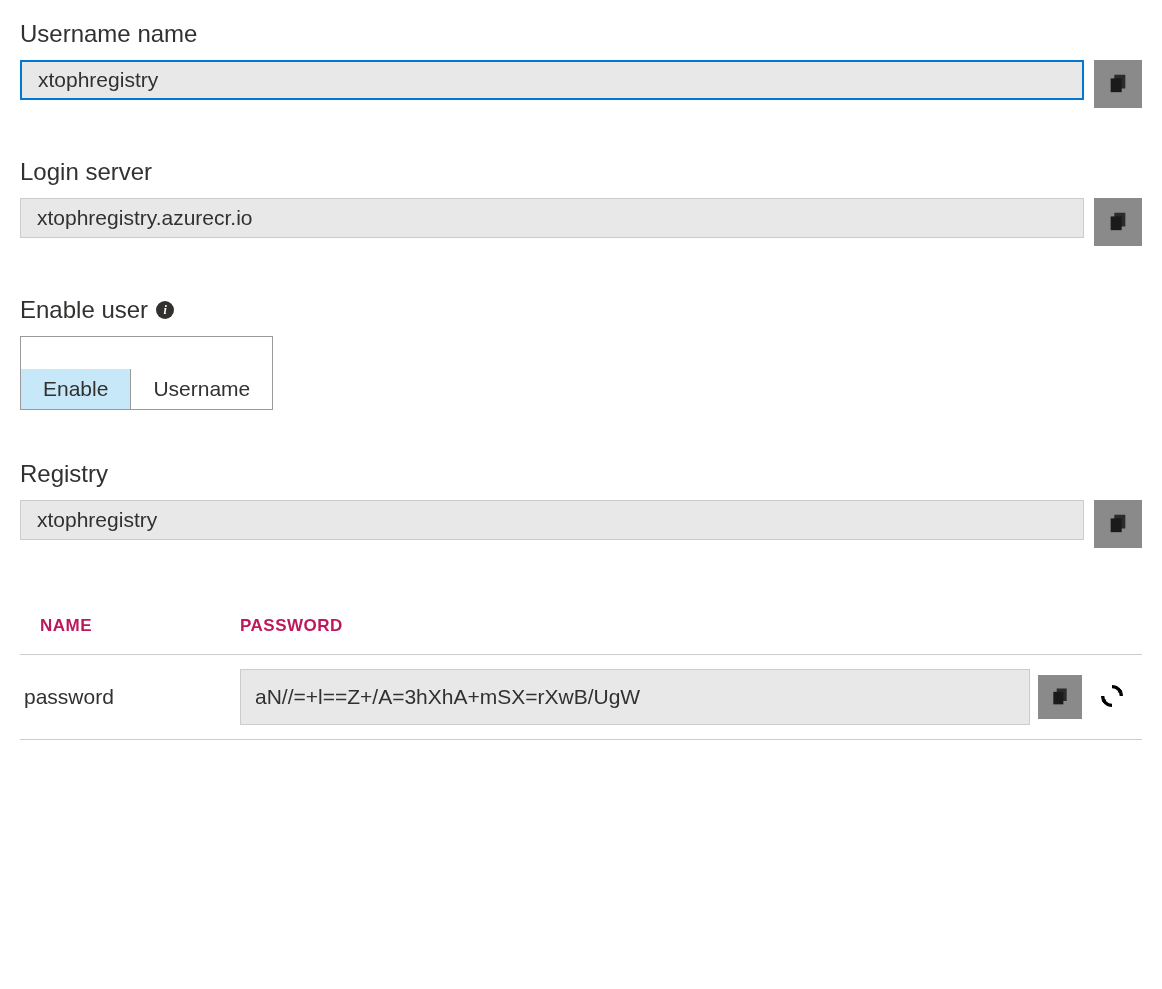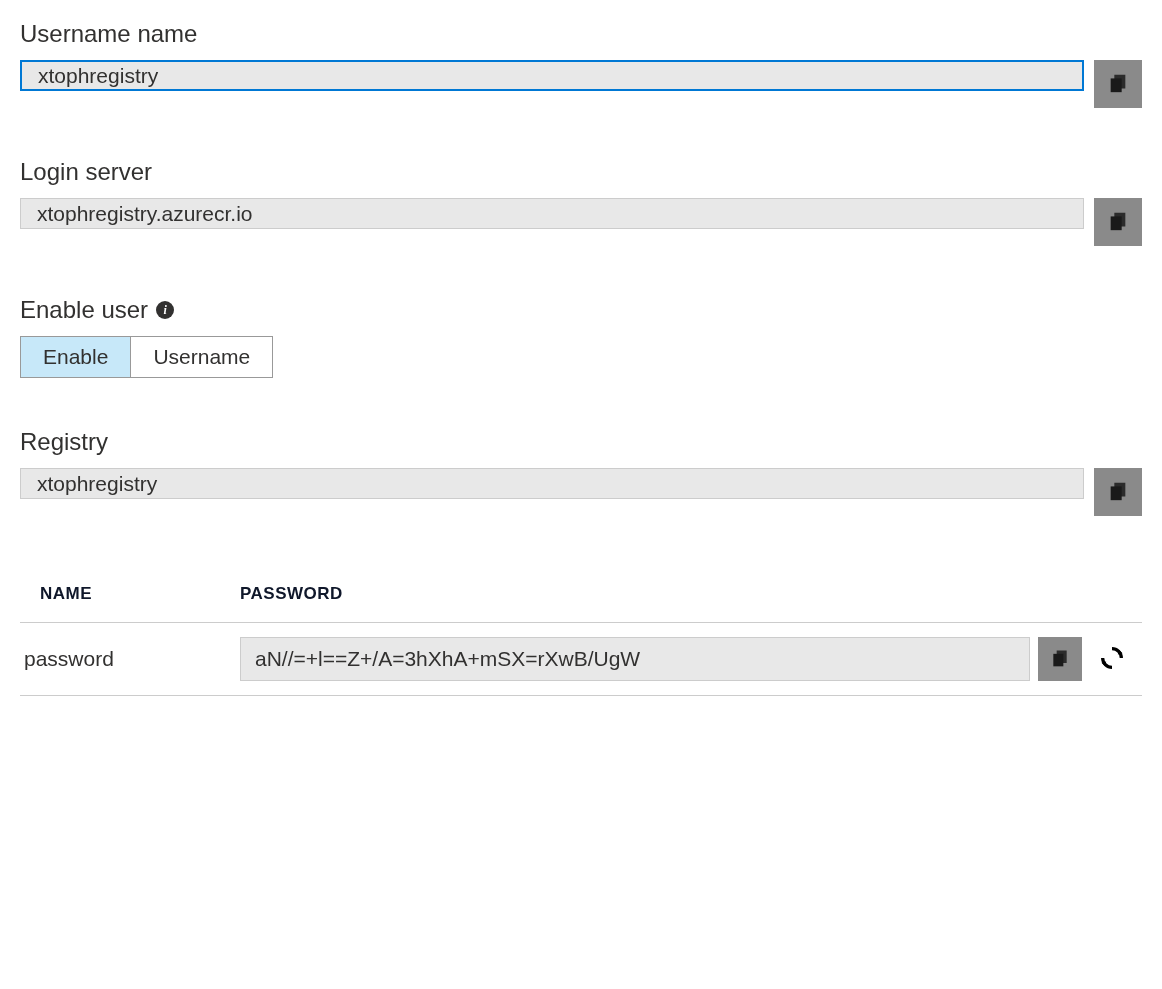--- a/index.html
+++ b/index.html
@@ -26,21 +26,21 @@
       gap: 8px;
       color: #323130;
     }
     .field-row {
       display: flex;
       align-items: stretch;
       gap: 10px;
     }
     .field-input {
       flex: 1;
-      height: 31px;
+      height: 40px;
       padding: 0 16px;
       font-size: 21px;
       background: #e8e8e8;
       border: 1px solid #cccccc;
       color: #323130;
       font-family: inherit;
     }
     .field-input.focused {
       border: 2px solid #0078d4;
       background: #e8e8e8;
@@ -75,53 +75,54 @@
       width: fit-content;
     }
     .toggle-btn {
       padding: 8px 22px;
       font-size: 21px;
       background: #fff;
       border: none;
       cursor: pointer;
       font-family: inherit;
       color: #323130;
+      margin-top: 32px;
     }
     .toggle-btn.active {
       background: #c7e8f9;
       border-right: 1px solid #999;
     }
     .toggle-btn:not(.active) {
       background: #fff;
     }
     .password-table {
       width: 100%;
       border-collapse: collapse;
     }
     .password-table th {
       text-align: left;
       padding: 18px 8px 18px 0;
       font-size: 17px;
       font-weight: 700;
       letter-spacing: 0.5px;
       border-bottom: 1px solid #ccc;
-      color: #0f172a;
+      color: #be185d;
     }
     .password-table td {
       padding: 14px 8px 14px 0;
       border-bottom: 1px solid #ccc;
       vertical-align: middle;
     }
     .password-table td:first-child {
       font-size: 21px;
       width: 220px;
     }
     .password-cell-input {
       width: 100%;
-      height: 44px;
+      height: 56px;
       padding: 0 14px;
       font-size: 21px;
       background: #e8e8e8;
       border: 1px solid #cccccc;
       font-family: inherit;
       color: #323130;
     }
     .icon-cell {
       width: 50px;
       text-align: center;

